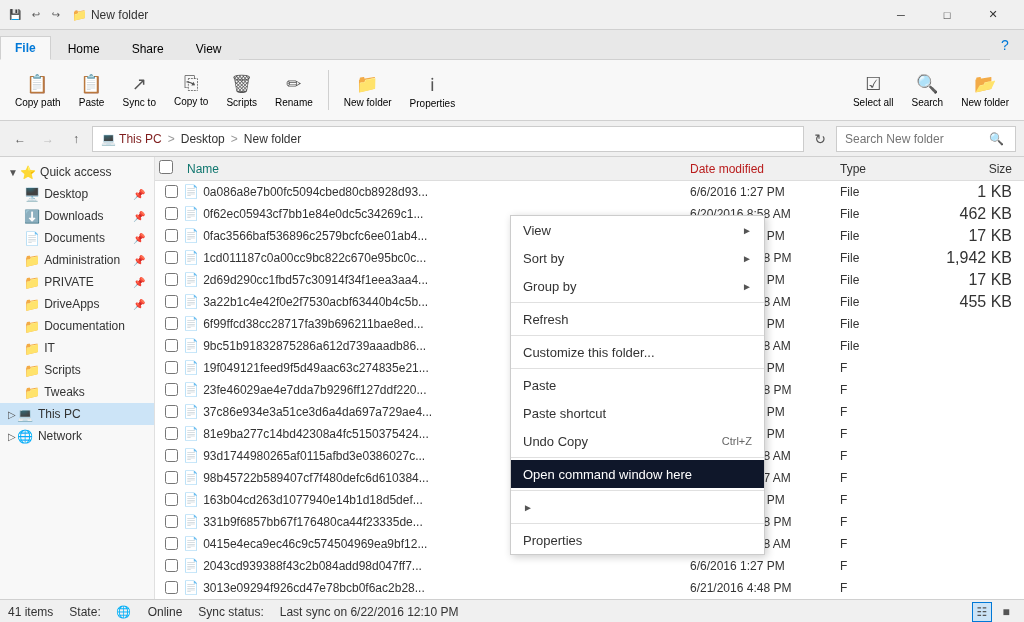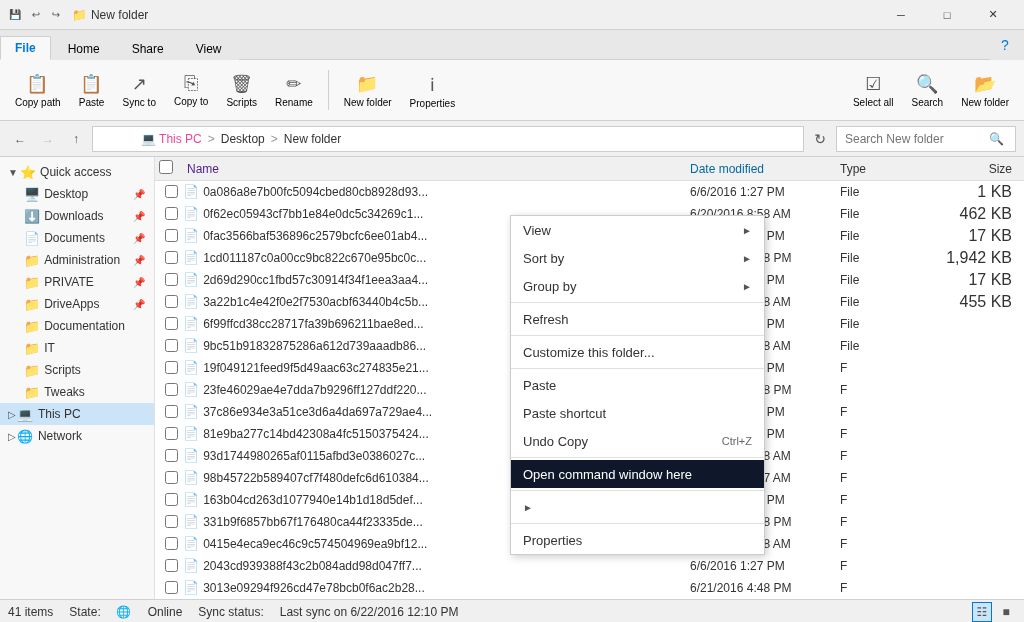--- a/index.html
+++ b/index.html
@@ -40,22 +40,22 @@
     .sidebar-item.selected { background: #cce4f7; }
     .sidebar-item .si-icon { margin-right: 4px; font-size: 13px; flex-shrink: 0; }
     .sidebar-item .si-label { flex: 1; white-space: nowrap; overflow: hidden; text-overflow: ellipsis; }
     .sidebar-item .pin-icon { font-size: 10px; color: #0078d7; margin-left: 2px; }
     .expand-icon { font-size: 10px; color: #555; margin-right: 2px; }
 
     
     .filelist-container { flex: 1; overflow-y: auto; position: relative; }
     .filelist-header { display: flex; align-items: center; background: #f0f0f0; border-bottom: 1px solid #ddd; height: 24px; padding: 0 4px; position: sticky; top: 0; z-index: 10; }
     .filelist-header .col-check { width: 24px; }
-    .col-name { flex: 1; padding-left: 4px; font-size: 12px; color: #4c1d95; cursor: pointer; }
-    .col-modified { width: 150px; font-size: 12px; color: #0369a1; cursor: pointer; }
+    .col-name { flex: 1; padding-left: 4px; font-size: 12px; color: #0f766e; cursor: pointer; }
+    .col-modified { width: 150px; font-size: 12px; color: #b91c1c; cursor: pointer; }
     .col-type { width: 100px; font-size: 12px; color: #333; }
     .col-size { width: 80px; font-size: 12px; color: #333; text-align: right; padding-right: 8px; }
     .file-row { display: flex; align-items: center; height: 22px; padding: 0 4px; border-bottom: 1px solid transparent; }
     .file-row .check { width: 24px; display: flex; align-items: center; justify-content: center; }
     .file-row .file-icon { font-size: 13px; margin-right: 4px; color: #888; }
     .file-row .fname { flex: 1; font-size: 12px; color: #333; white-space: nowrap; overflow: hidden; text-overflow: ellipsis; }
     .file-row .fmod { width: 150px; font-size: 12px; color: #333; }
     .file-row .ftype { width: 100px; font-size: 12px; color: #333; }
     .file-row .fsize { width: 80px; font-size: 16px; color: #333; text-align: right; padding-right: 8px; }
 
@@ -154,21 +154,21 @@
       <span>New folder</span>
     </div>
   </div>
 </div>
 
 <div class="navbar">
   <div class="nav-btn">←</div>
   <div class="nav-btn disabled">→</div>
   <div class="nav-btn">↑</div>
   <div class="address-bar">
-    <span style="color:#ec4899;margin-left:40px;">💻 This PC</span>
+    <span style="color:#7f1d1d;">💻 This PC</span>
     <span style="color:#999;margin:0 2px;">&gt;</span>
     <span style="color:#333;">Desktop</span>
     <span style="color:#999;margin:0 2px;">&gt;</span>
     <span style="color:#333;">New folder</span>
   </div>
   <div class="refresh-btn">↻</div>
   <div class="search-bar">
     <input class="search-input" type="text" placeholder="Search New folder" style="">
     <span class="search-icon">🔍</span>
   </div>

